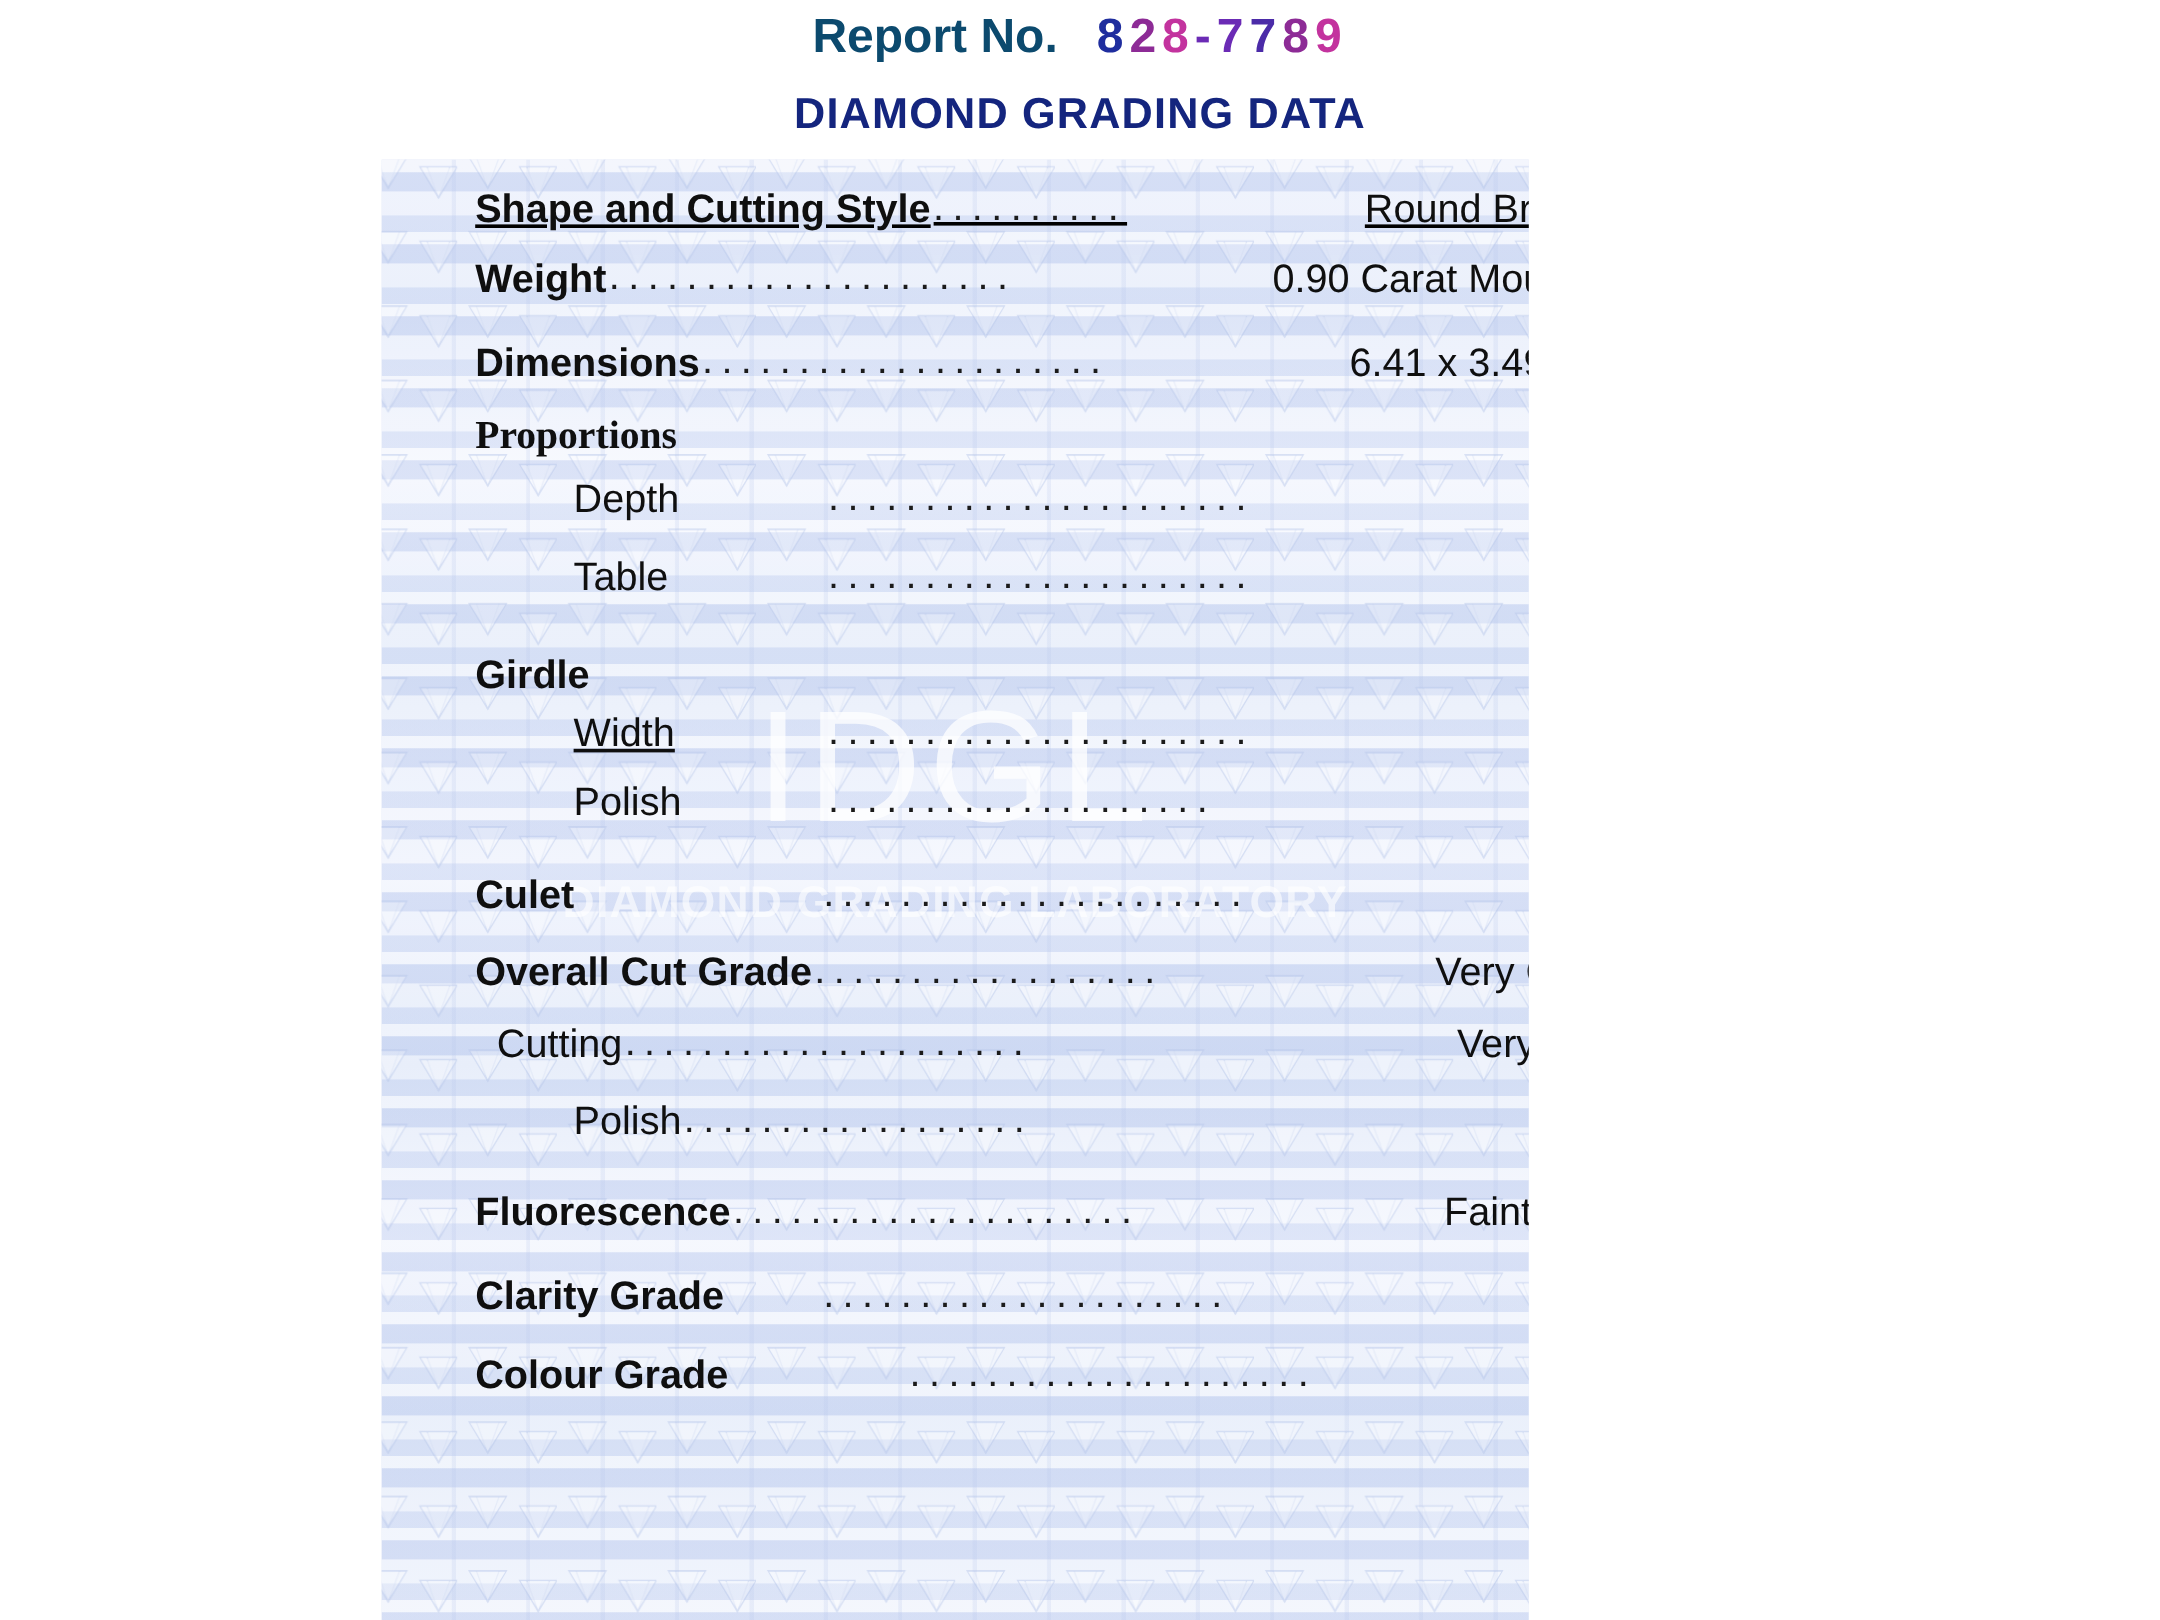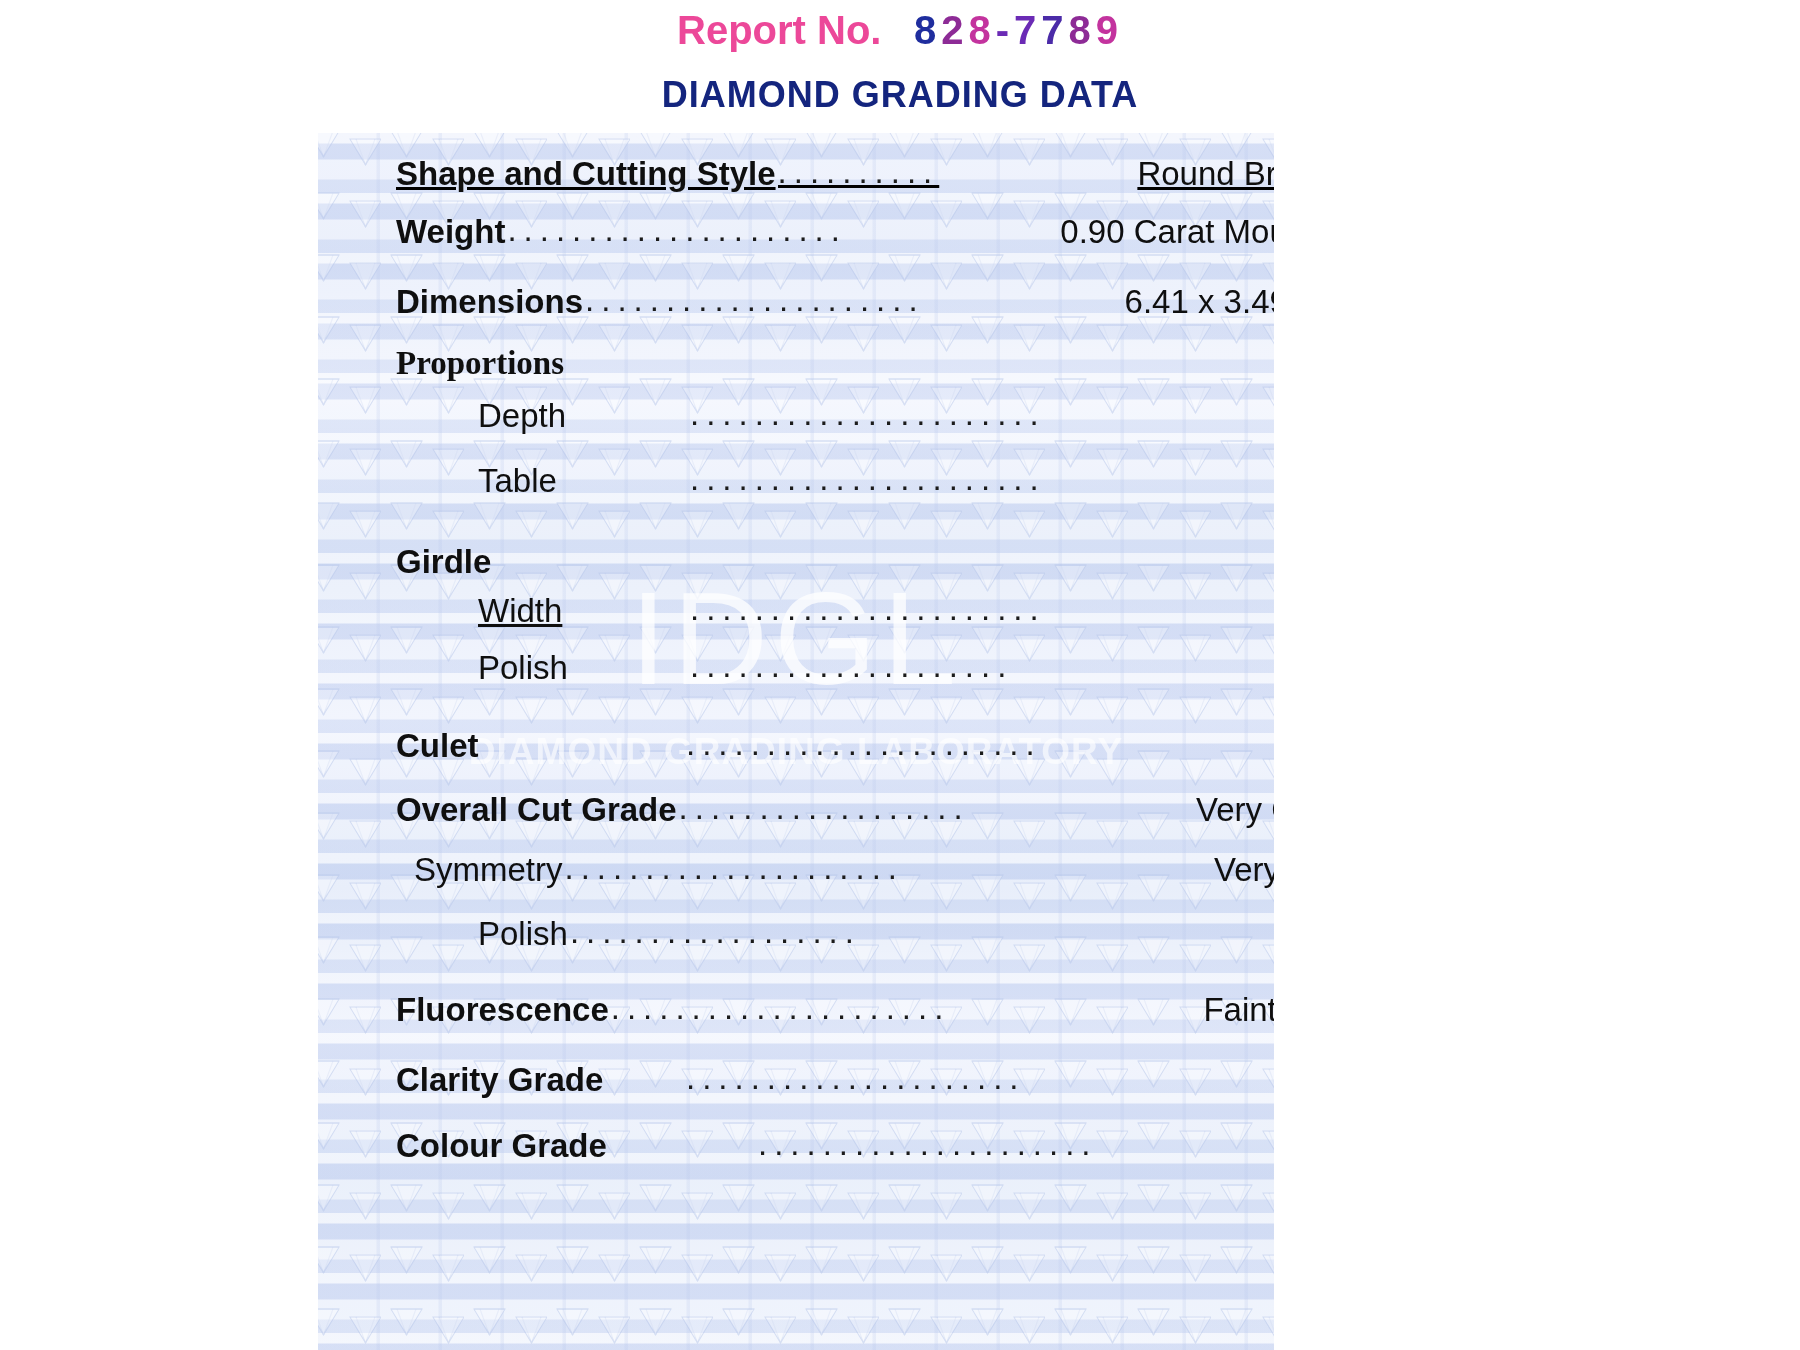--- a/index.html
+++ b/index.html
@@ -20,21 +20,21 @@
     position: absolute;
     top: 8px;
     left: 0;
     width: 1800px;
     text-align: center;
     white-space: nowrap;
   }
   .report-label {
     font-size: 40px;
     font-weight: bold;
-    color: #ec4899;
+    color: #0c4a6e;
     letter-spacing: 0px;
   }
   .report-no {
     font-size: 40px;
     font-weight: bold;
     letter-spacing: 5px;
     margin-left: 28px;
   }
   .d1 { color: #1f2d9e; }
   .d2 { color: #8d2b96; }
@@ -274,21 +274,21 @@
       <span class="val">None</span>
     </div>
 
     <div class="row" style="top:658px; padding-left:78px; padding-right:8px;">
       <span class="lbl bold">Overall Cut Grade</span>
       <span class="leader">..................</span>
       <span class="val">Very Good</span>
     </div>
 
     <div class="row" style="top:718px; padding-left:96px; padding-right:8px;">
-      <span class="lbl">Symmetry</span>
+      <span class="lbl">Cutting</span>
       <span class="leader">.....................</span>
       <span class="val">Very Good</span>
     </div>
 
     <div class="row" style="top:782px; padding-left:160px; padding-right:8px;">
       <span class="lbl">Polish</span>
       <span class="leader">..................</span>
 
     </div>
 

